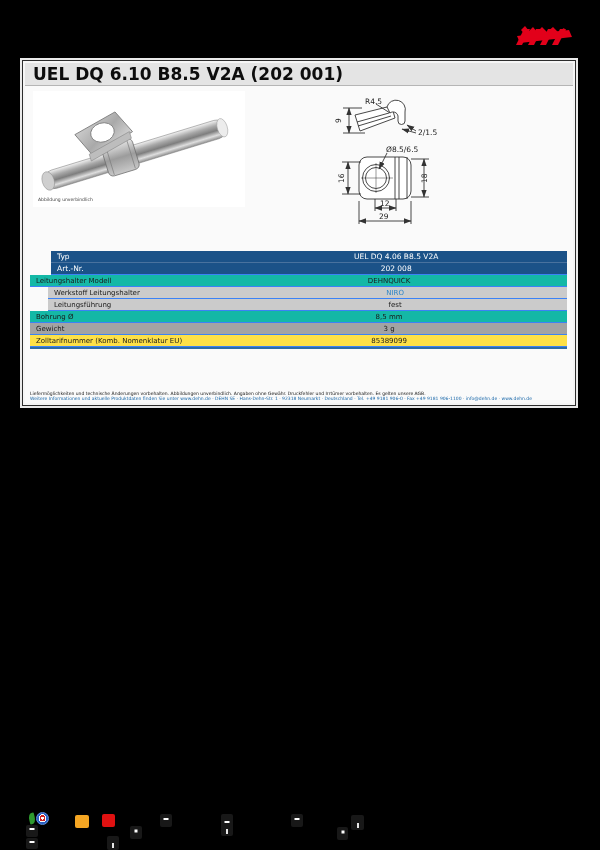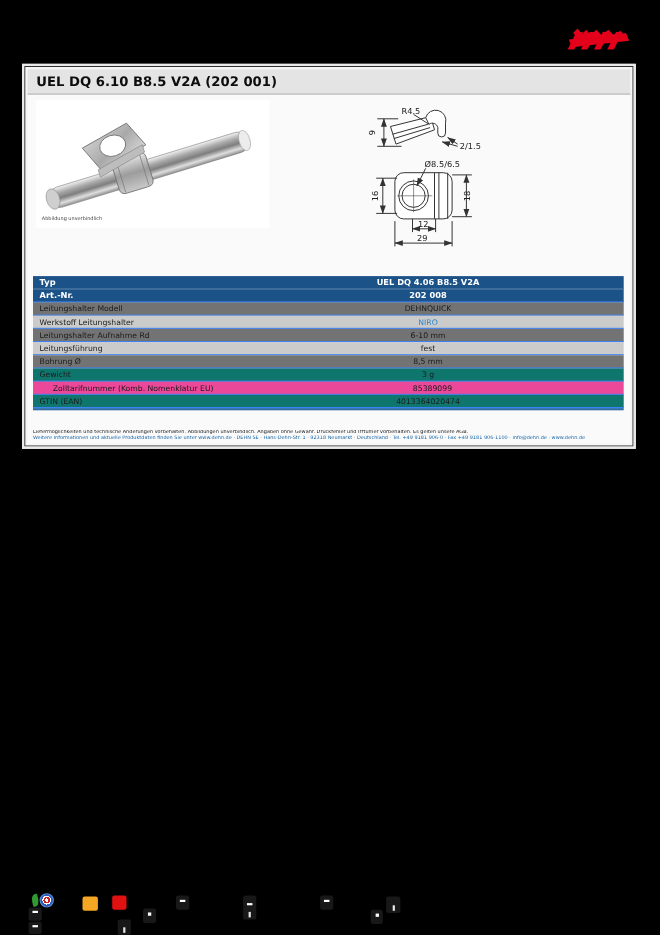--- a/index.html
+++ b/index.html
@@ -13,35 +13,35 @@
   .panel{
     position:absolute;left:20px;top:58px;width:558px;height:350px;
     background:#f6f6f6;border:2px solid #eaeaea;
     box-shadow:inset 0 0 0 1px #2d2d2d;box-sizing:border-box;
   }
   .panel-inner{position:absolute;left:3px;top:3px;right:3px;bottom:3px;background:#fafafa;}
   .titlebar{
     position:absolute;left:0;top:0;right:0;height:22px;background:#e4e4e4;
     border-bottom:1px solid #b5b5b5;display:flex;align-items:center;
   }
-  .titlebar span{font-size:12px;font-weight:bold;color:#0d0d0d;padding-left:8px;letter-spacing:0;}
+  .titlebar span{font-size:17px;font-weight:bold;color:#0d0d0d;padding-left:8px;letter-spacing:0;}
   .photo-wrap{position:absolute;left:8px;top:28px;width:212px;height:116px;background:#fff;}
   .photo-caption{position:absolute;left:13px;top:134px;font-size:4.5px;color:#444;}
   .drawing-wrap{position:absolute;left:304px;top:26px;width:152px;height:148px;}
   
   .spec{position:absolute;left:5px;right:6px;top:188px;border-bottom:2px solid #2e6ca6;}
   .row{display:flex;align-items:center;height:11px;border-bottom:1px solid #3b82f6;font-size:7px;color:#1a1a1a;}
   .row .lbl{width:33%;padding-left:6px;white-space:nowrap;overflow:hidden;}
   .row .val{width:67%;text-align:center;white-space:nowrap;}
-  .row.hdr{background:#1b5288;color:#fff;font-weight:bold;font-size:7.5px;}
+  .row.hdr{background:#1b5288;color:#fff;font-weight:normal;font-size:7.5px;margin-left:21px;}
   .row.hdr1{border-bottom:1px solid #49729e;}
-  .t-light{background:#737373;}
-  .t-gray{background:#cbcbcb;}
-  .t-teal{background:#0f766e;}
-  .t-teallight{background:#ec4899;padding-left:12px;}
+  .t-light{background:#14b8a6;}
+  .t-gray{background:#cbcbcb;margin-left:18px;}
+  .t-teal{background:#a3a3a3;}
+  .t-teallight{background:#fde047;}
   .val a{color:#2e86c8;text-decoration:none;}
   
   .fineprint{position:absolute;left:5px;right:4px;bottom:2px;line-height:5px;}
   .fineprint div{font-size:4.5px;white-space:nowrap;overflow:hidden;}
   .fp1{color:#151515;}
   .fp2{color:#1565a8;}
   
   .fi{position:absolute;background:#181818;border-radius:2px;}
   .fi::after{content:"";position:absolute;left:50%;top:35%;transform:translate(-50%,-50%);background:#fdfdfd;}
   .fi.dot::after{width:3px;height:3px;}
@@ -188,43 +188,35 @@
         <div class="val">202 008</div>
       </div>
       <div class="row t-light">
         <div class="lbl">Leitungshalter Modell</div>
         <div class="val">DEHNQUICK</div>
       </div>
       <div class="row t-gray">
         <div class="lbl">Werkstoff Leitungshalter</div>
         <div class="val"><a href="#">NIRO</a></div>
       </div>
-      <div class="row t-light">
-        <div class="lbl">Leitungshalter Aufnahme Rd</div>
-        <div class="val">6-10 mm</div>
-      </div>
       <div class="row t-gray">
         <div class="lbl">Leitungsführung</div>
         <div class="val">fest</div>
       </div>
       <div class="row t-light">
         <div class="lbl">Bohrung Ø</div>
         <div class="val">8,5 mm</div>
       </div>
       <div class="row t-teal">
         <div class="lbl">Gewicht</div>
         <div class="val">3 g</div>
       </div>
       <div class="row t-teallight">
         <div class="lbl">Zolltarifnummer (Komb. Nomenklatur EU)</div>
         <div class="val">85389099</div>
-      </div>
-      <div class="row t-teal">
-        <div class="lbl">GTIN (EAN)</div>
-        <div class="val">4013364020474</div>
       </div>
     </div>
 
     <div class="fineprint">
       <div class="fp1">Liefermöglichkeiten und technische Änderungen vorbehalten. Abbildungen unverbindlich. Angaben ohne Gewähr. Druckfehler und Irrtümer vorbehalten. Es gelten unsere AGB.</div>
       <div class="fp2">Weitere Informationen und aktuelle Produktdaten finden Sie unter www.dehn.de · DEHN SE · Hans-Dehn-Str. 1 · 92318 Neumarkt · Deutschland · Tel. +49 9181 906-0 · Fax +49 9181 906-1100 · info@dehn.de · www.dehn.de</div>
     </div>
 
   </div>
 </div>

